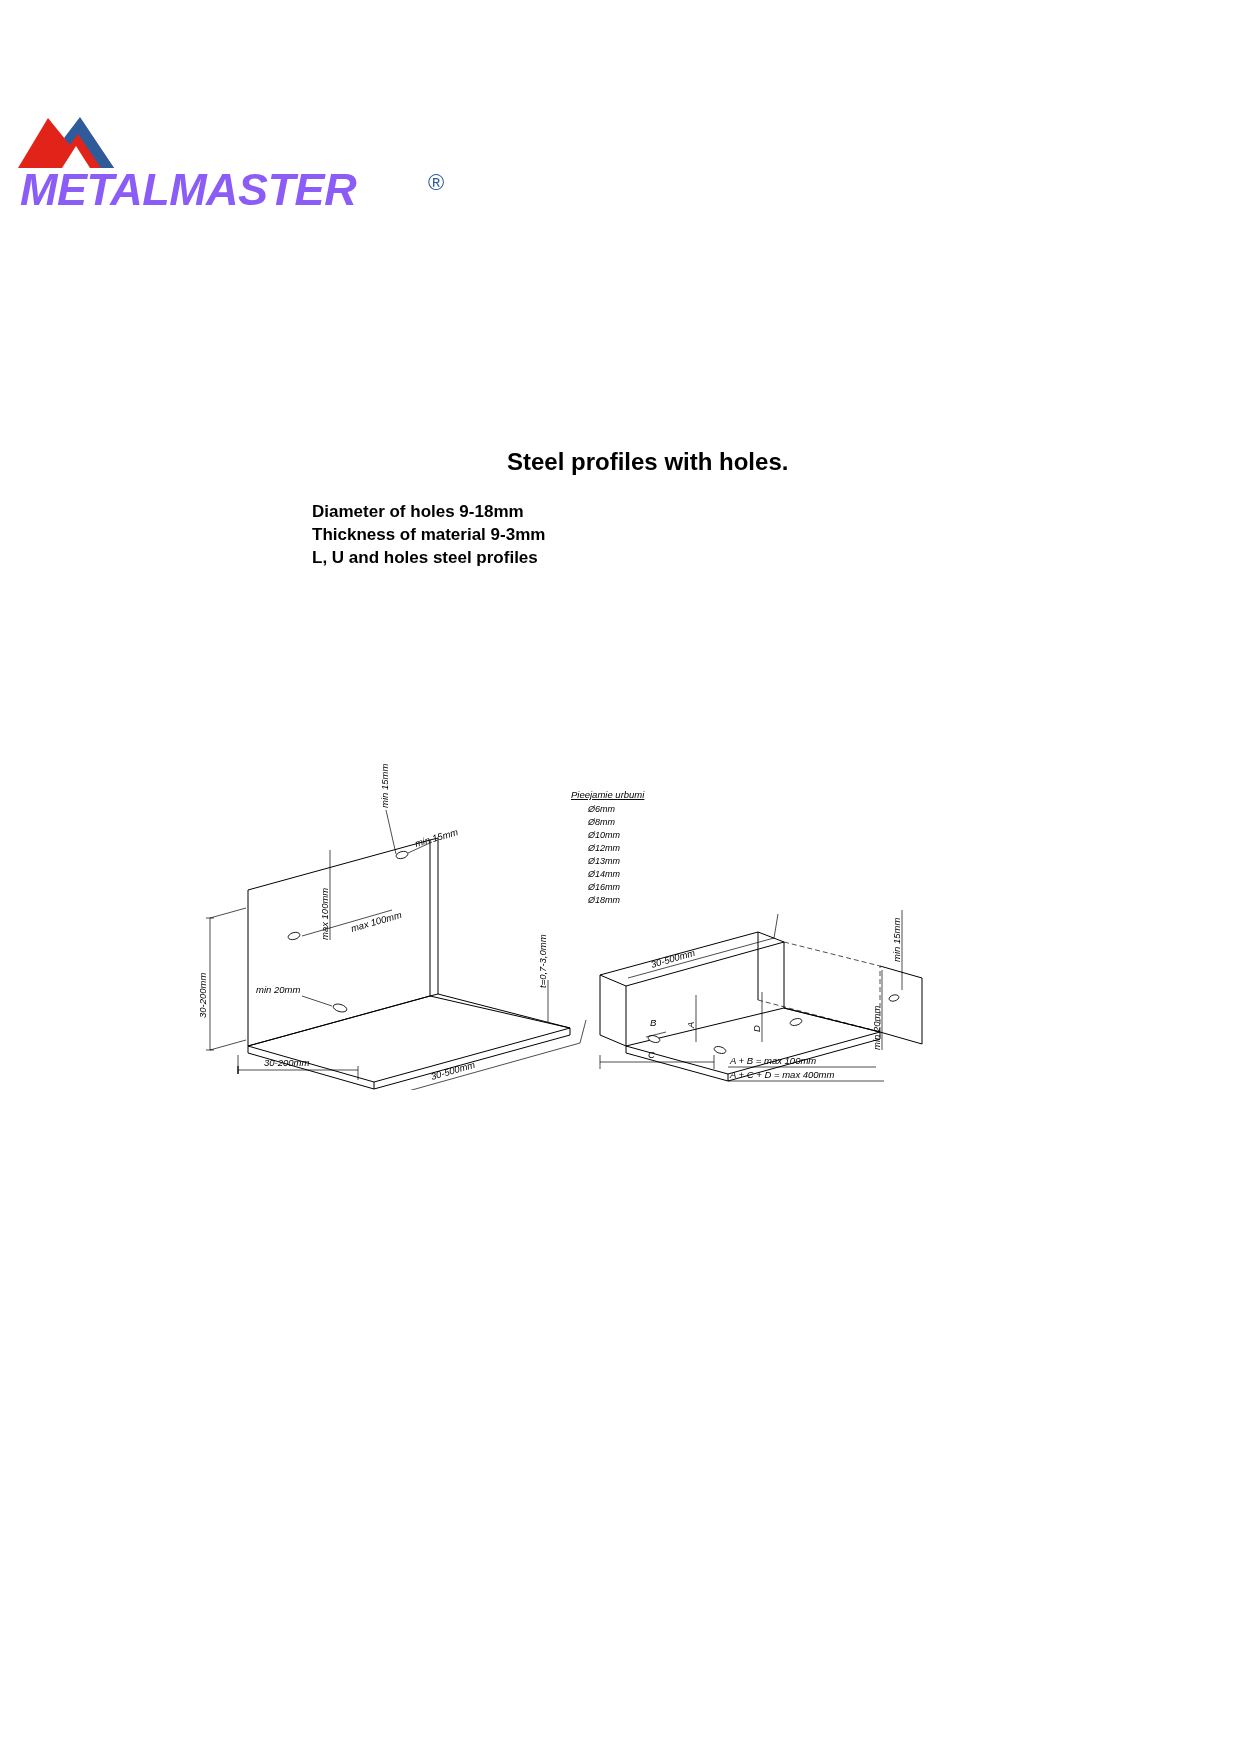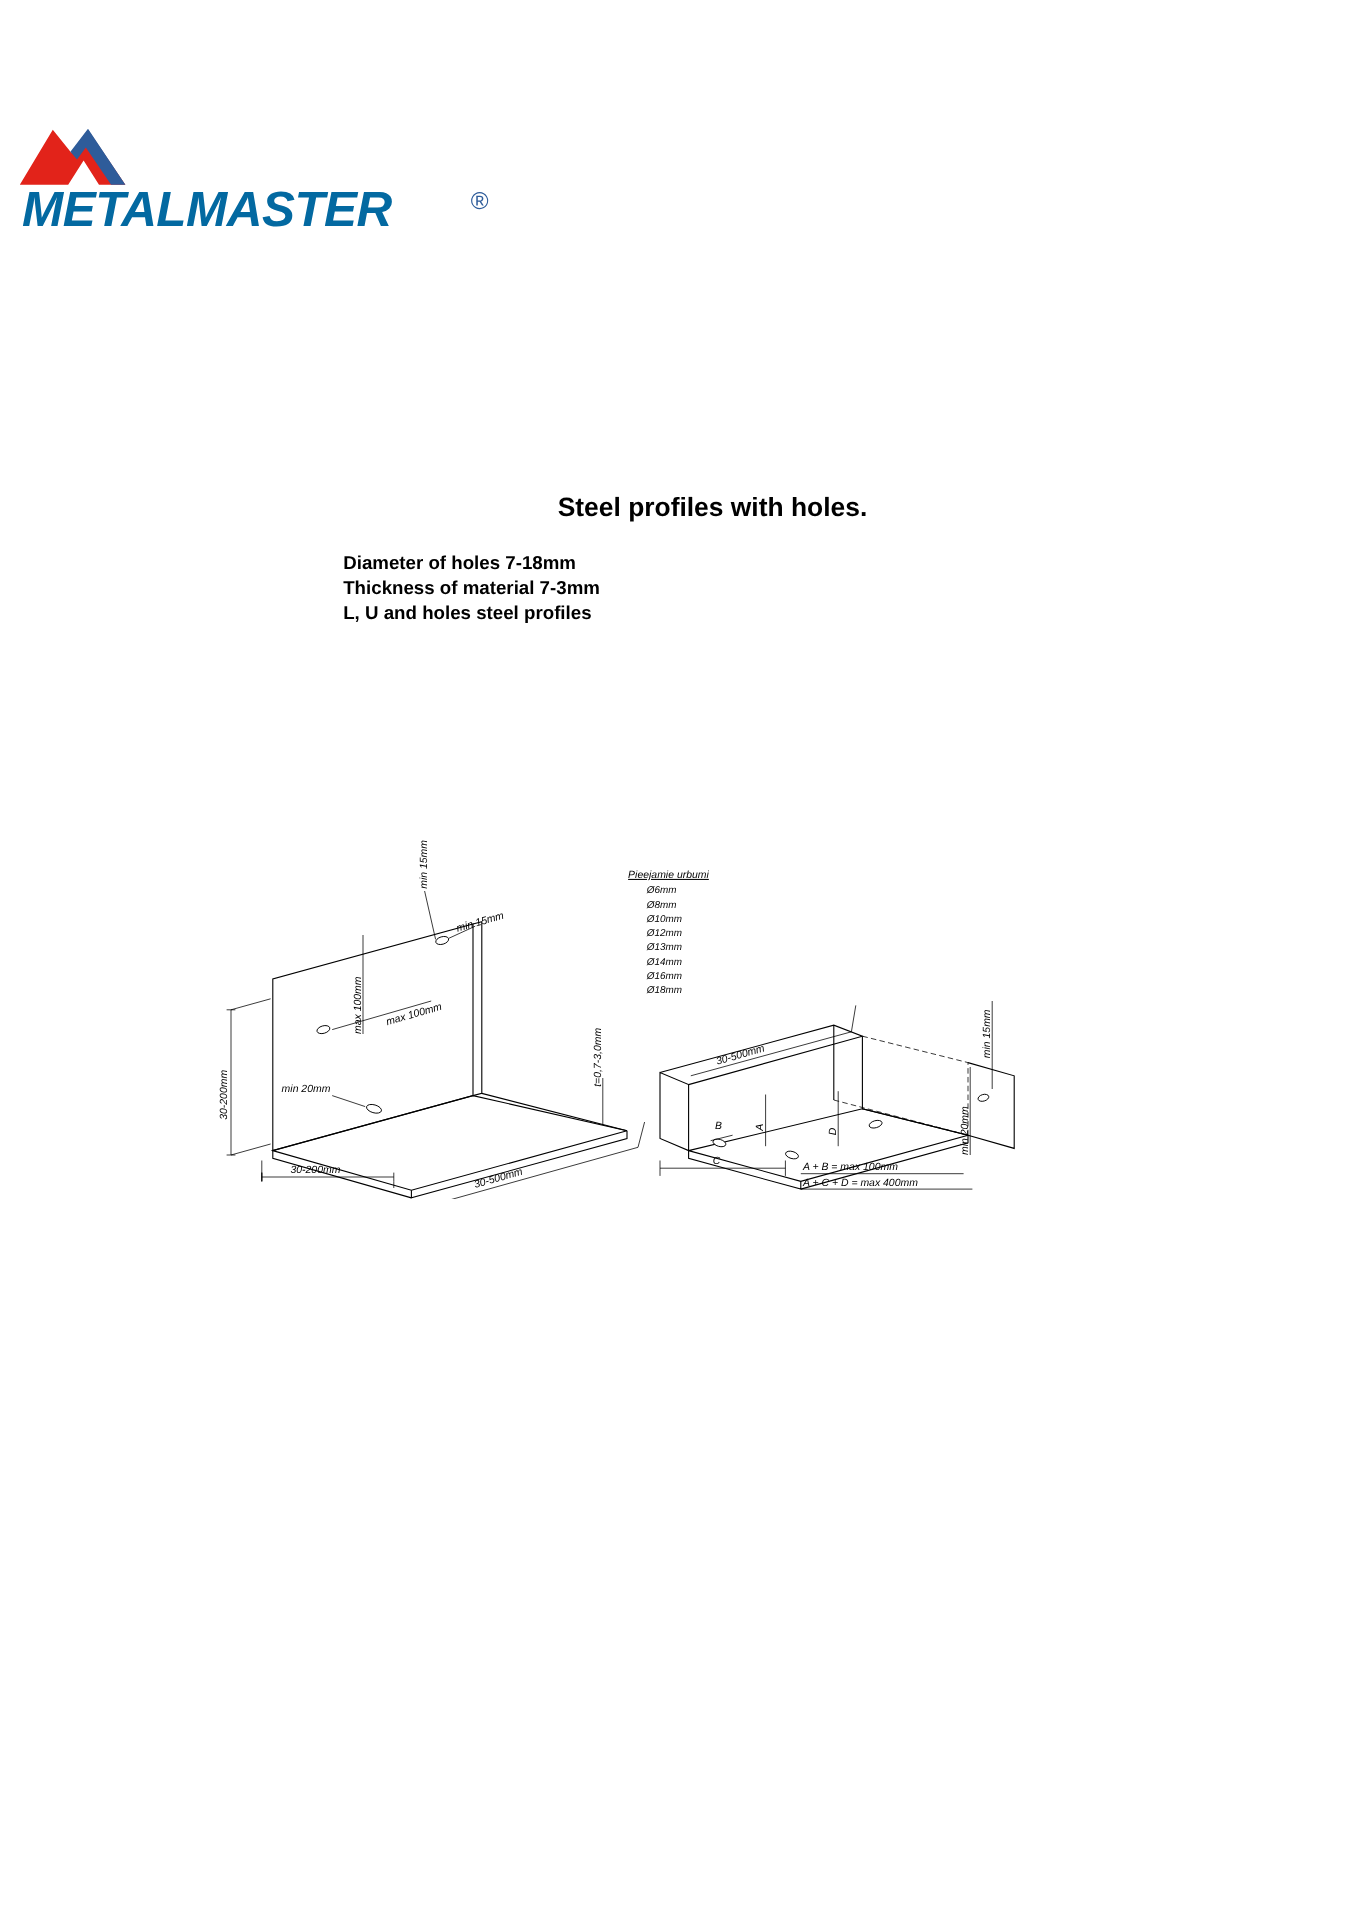--- a/index.html
+++ b/index.html
@@ -33,21 +33,21 @@
   }
   #logo-wordmark {
     position: absolute;
     left: 2px;
     top: 56px;
     font-family: "Liberation Sans", sans-serif;
     font-weight: bold;
     font-style: italic;
     font-size: 45px;
     letter-spacing: -0.5px;
-    color: #0369a1;
+    color: #8b5cf6;
     white-space: nowrap;
   }
   #logo-reg {
     position: absolute;
     left: 410px;
     top: 62px;
     font-size: 22px;
     color: #2e5c9a;
     font-family: "Liberation Sans", sans-serif;
   }
@@ -126,22 +126,22 @@
     <polygon points="0,60 30,10 47,31 62,10 96,60 72,60 58,38 44,60" fill="#e2231a"></polygon>
     <polygon points="46,30 62,9 96,60 83,60 60,26 52,37" fill="#2e5c9a"></polygon>
   </svg>
   <div id="logo-wordmark">METALMASTER</div>
   <div id="logo-reg">®</div>
 </div>
 
 <div id="doc-title">Steel profiles with holes.</div>
 
 <div id="spec-list">
-  <div>Diameter of holes 7-18mm</div>
-  <div>Thickness of material 7-3mm</div>
+  <div>Diameter of holes 9-18mm</div>
+  <div>Thickness of material 9-3mm</div>
   <div>L, U and holes steel profiles</div>
 </div>
 
 <div id="drawing">
   <svg width="760" height="340" viewBox="0 0 760 340">
 
     <g>
 
       <path class="ln" d="M 68 196 L 68 296 L 250 246 L 250 90 L 68 140 Z"></path>
 

